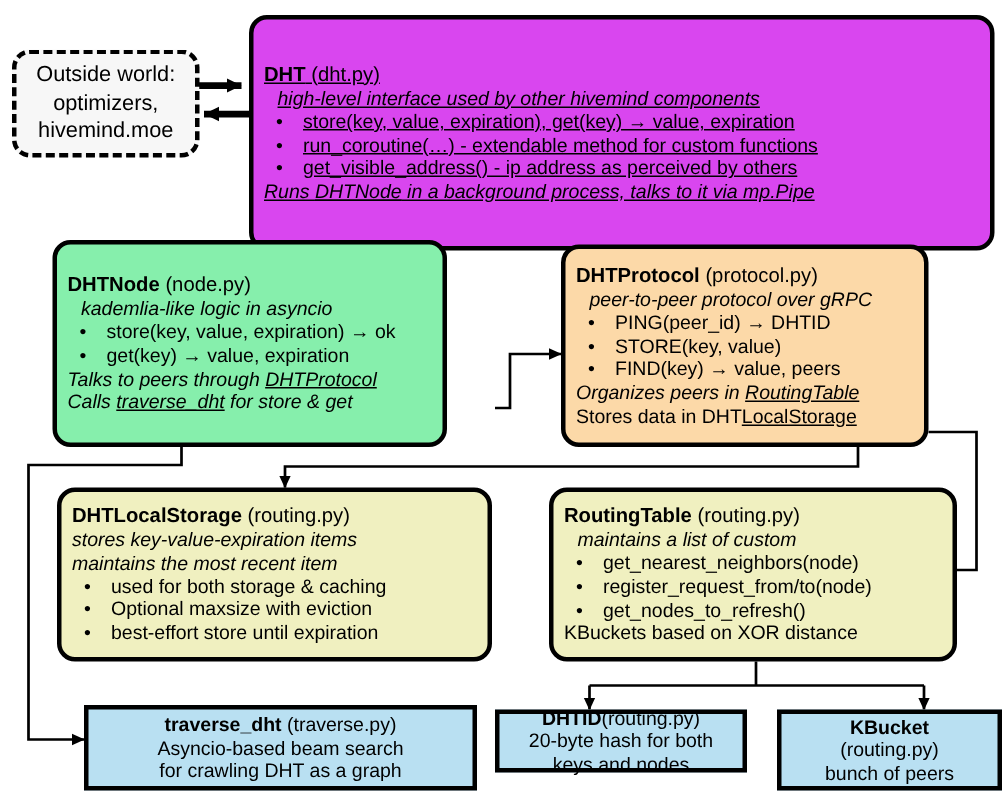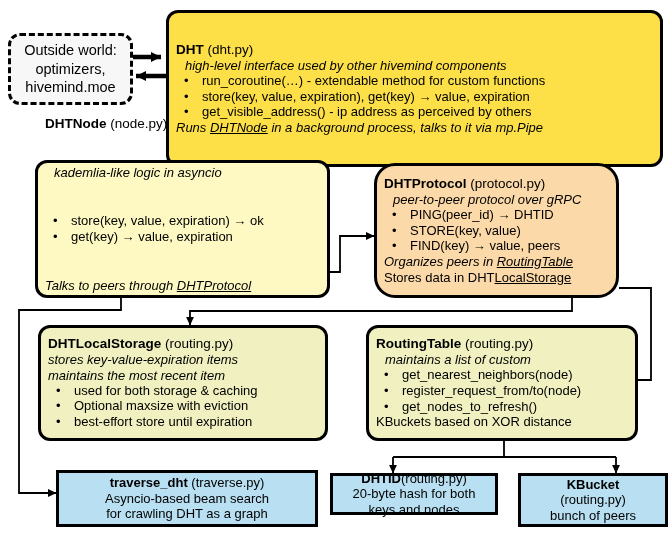--- a/index.html
+++ b/index.html
@@ -65,53 +65,53 @@
       <path d="M616,457 L616,473" stroke-width="1.8" marker-end="url(#ah)"></path>
     </g>
   </svg>
 
   <div class="box dashed ow" style="left:8px;top:33px;width:125px;height:72px;">
     <div class="ln ow" style="font-size:14.5px;">Outside world:</div>
     <div class="ln ow" style="font-size:14.5px;">optimizers,</div>
     <div class="ln ow" style="font-size:14.5px;">hivemind.moe</div>
   </div>
 
-  <div class="box rounded pad" style="left:166px;top:10px;width:497px;height:157px;background:#fde047;">
+  <div class="box rounded pad" style="left:166px;top:10px;width:497px;height:157px;background:#d946ef;text-decoration:underline;">
     <div class="ttl">
       <b>DHT</b><span> (dht.py)</span>
     </div>
     <div class="sub" style="padding-left:9px;">high-level interface used by other hivemind components</div>
     <ul class="bul">
+      <li>store(key, value, expiration), get(key) → value, expiration</li>
       <li>run_coroutine(…) - extendable method for custom functions</li>
-      <li>store(key, value, expiration), get(key) → value, expiration</li>
       <li>get_visible_address() - ip address as perceived by others</li>
     </ul>
     <div class="foot">
       <span>Runs </span><span class="u">DHTNode</span><span> in a background process, talks to it via mp.Pipe</span>
     </div>
   </div>
 
-  <div class="box rounded pad" style="left:35px;top:160px;width:295px;height:138px;background:#fef9c3;gap:33px;">
+  <div class="box rounded pad" style="left:35px;top:160px;width:263px;height:138px;background:#86efac;">
     <div class="ttl">
       <b>DHTNode</b><span> (node.py)</span>
     </div>
     <div class="sub" style="padding-left:9px;">kademlia-like logic in asyncio</div>
     <ul class="bul">
       <li>store(key, value, expiration) → ok</li>
       <li>get(key) → value, expiration</li>
     </ul>
     <div class="foot">
       <span>Talks to peers through </span><span class="u">DHTProtocol</span>
     </div>
     <div class="foot">
       <span>Calls </span><span class="u">traverse_dht</span><span> for store &amp; get</span>
     </div>
   </div>
 
-  <div class="box rounded pad" style="left:374px;top:163px;width:245px;height:135px;background:#fcd9a8;border-radius:21px;">
+  <div class="box rounded pad" style="left:374px;top:163px;width:245px;height:135px;background:#fcd9a8;">
     <div class="ttl">
       <b>DHTProtocol</b><span> (protocol.py)</span>
     </div>
     <div class="sub" style="padding-left:9px;">peer-to-peer protocol over gRPC</div>
     <ul class="bul">
       <li>PING(peer_id) → DHTID</li>
       <li>STORE(key, value)</li>
       <li>FIND(key) → value, peers</li>
     </ul>
     <div class="foot">

